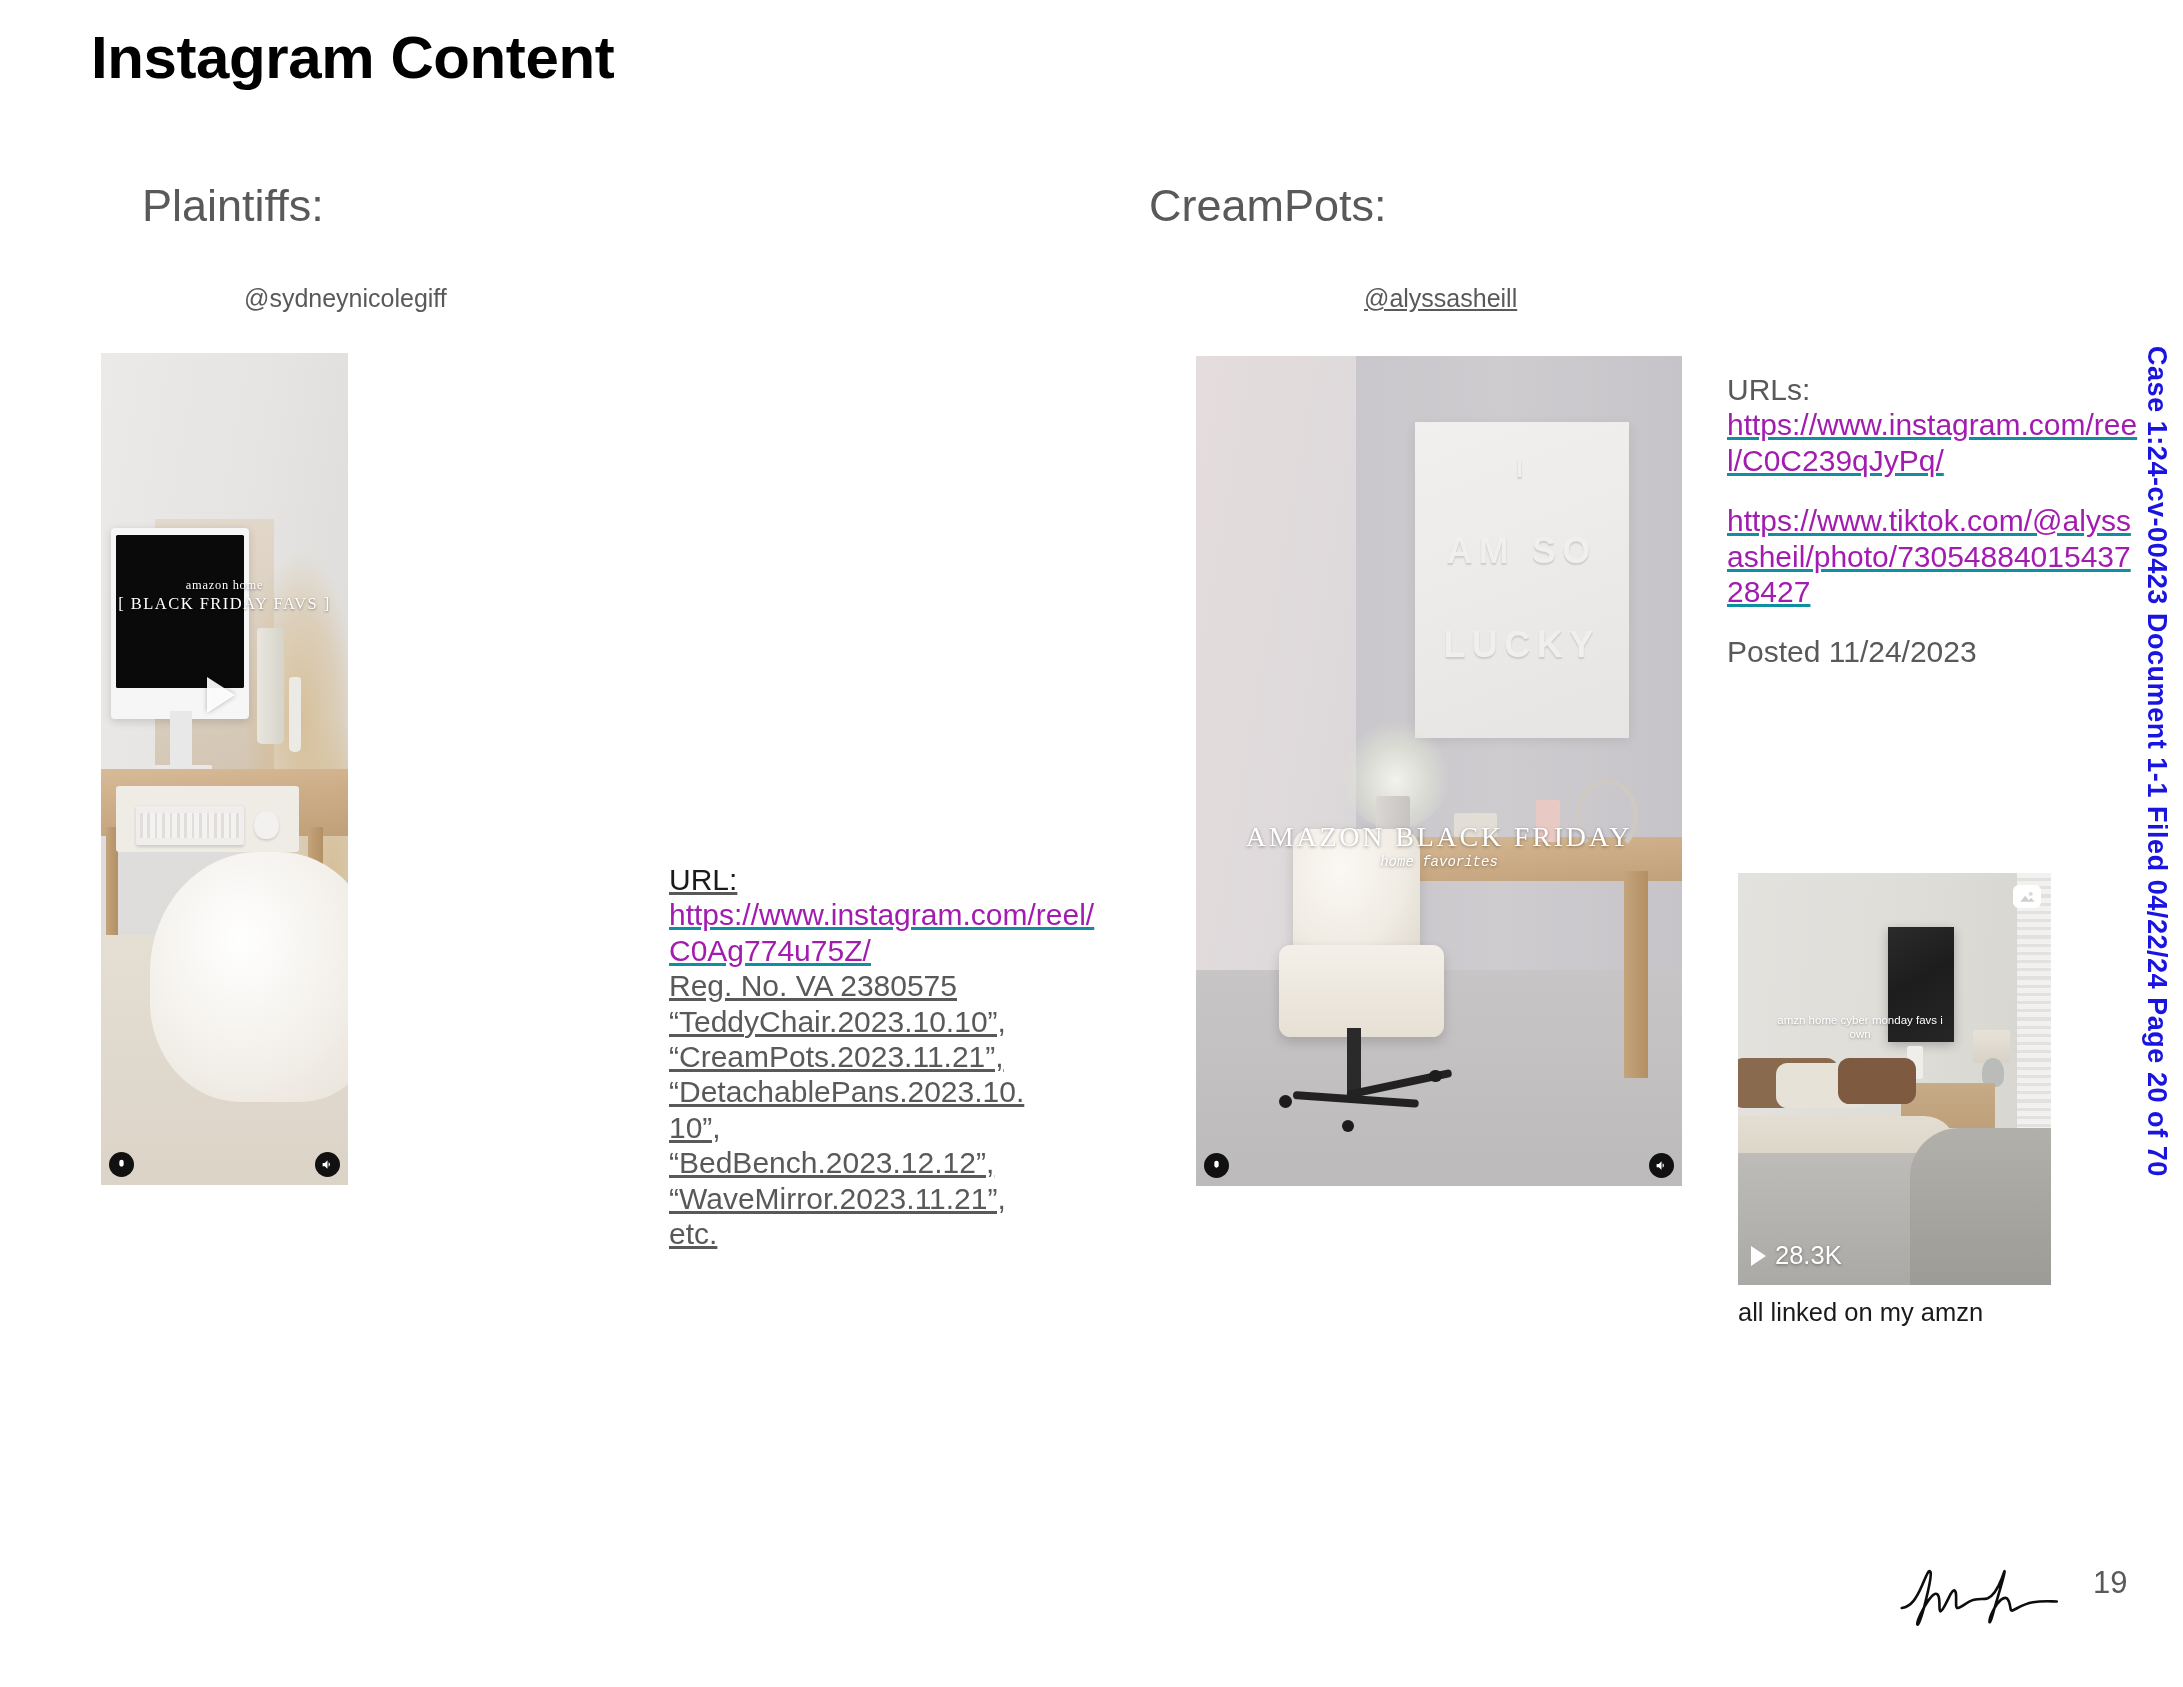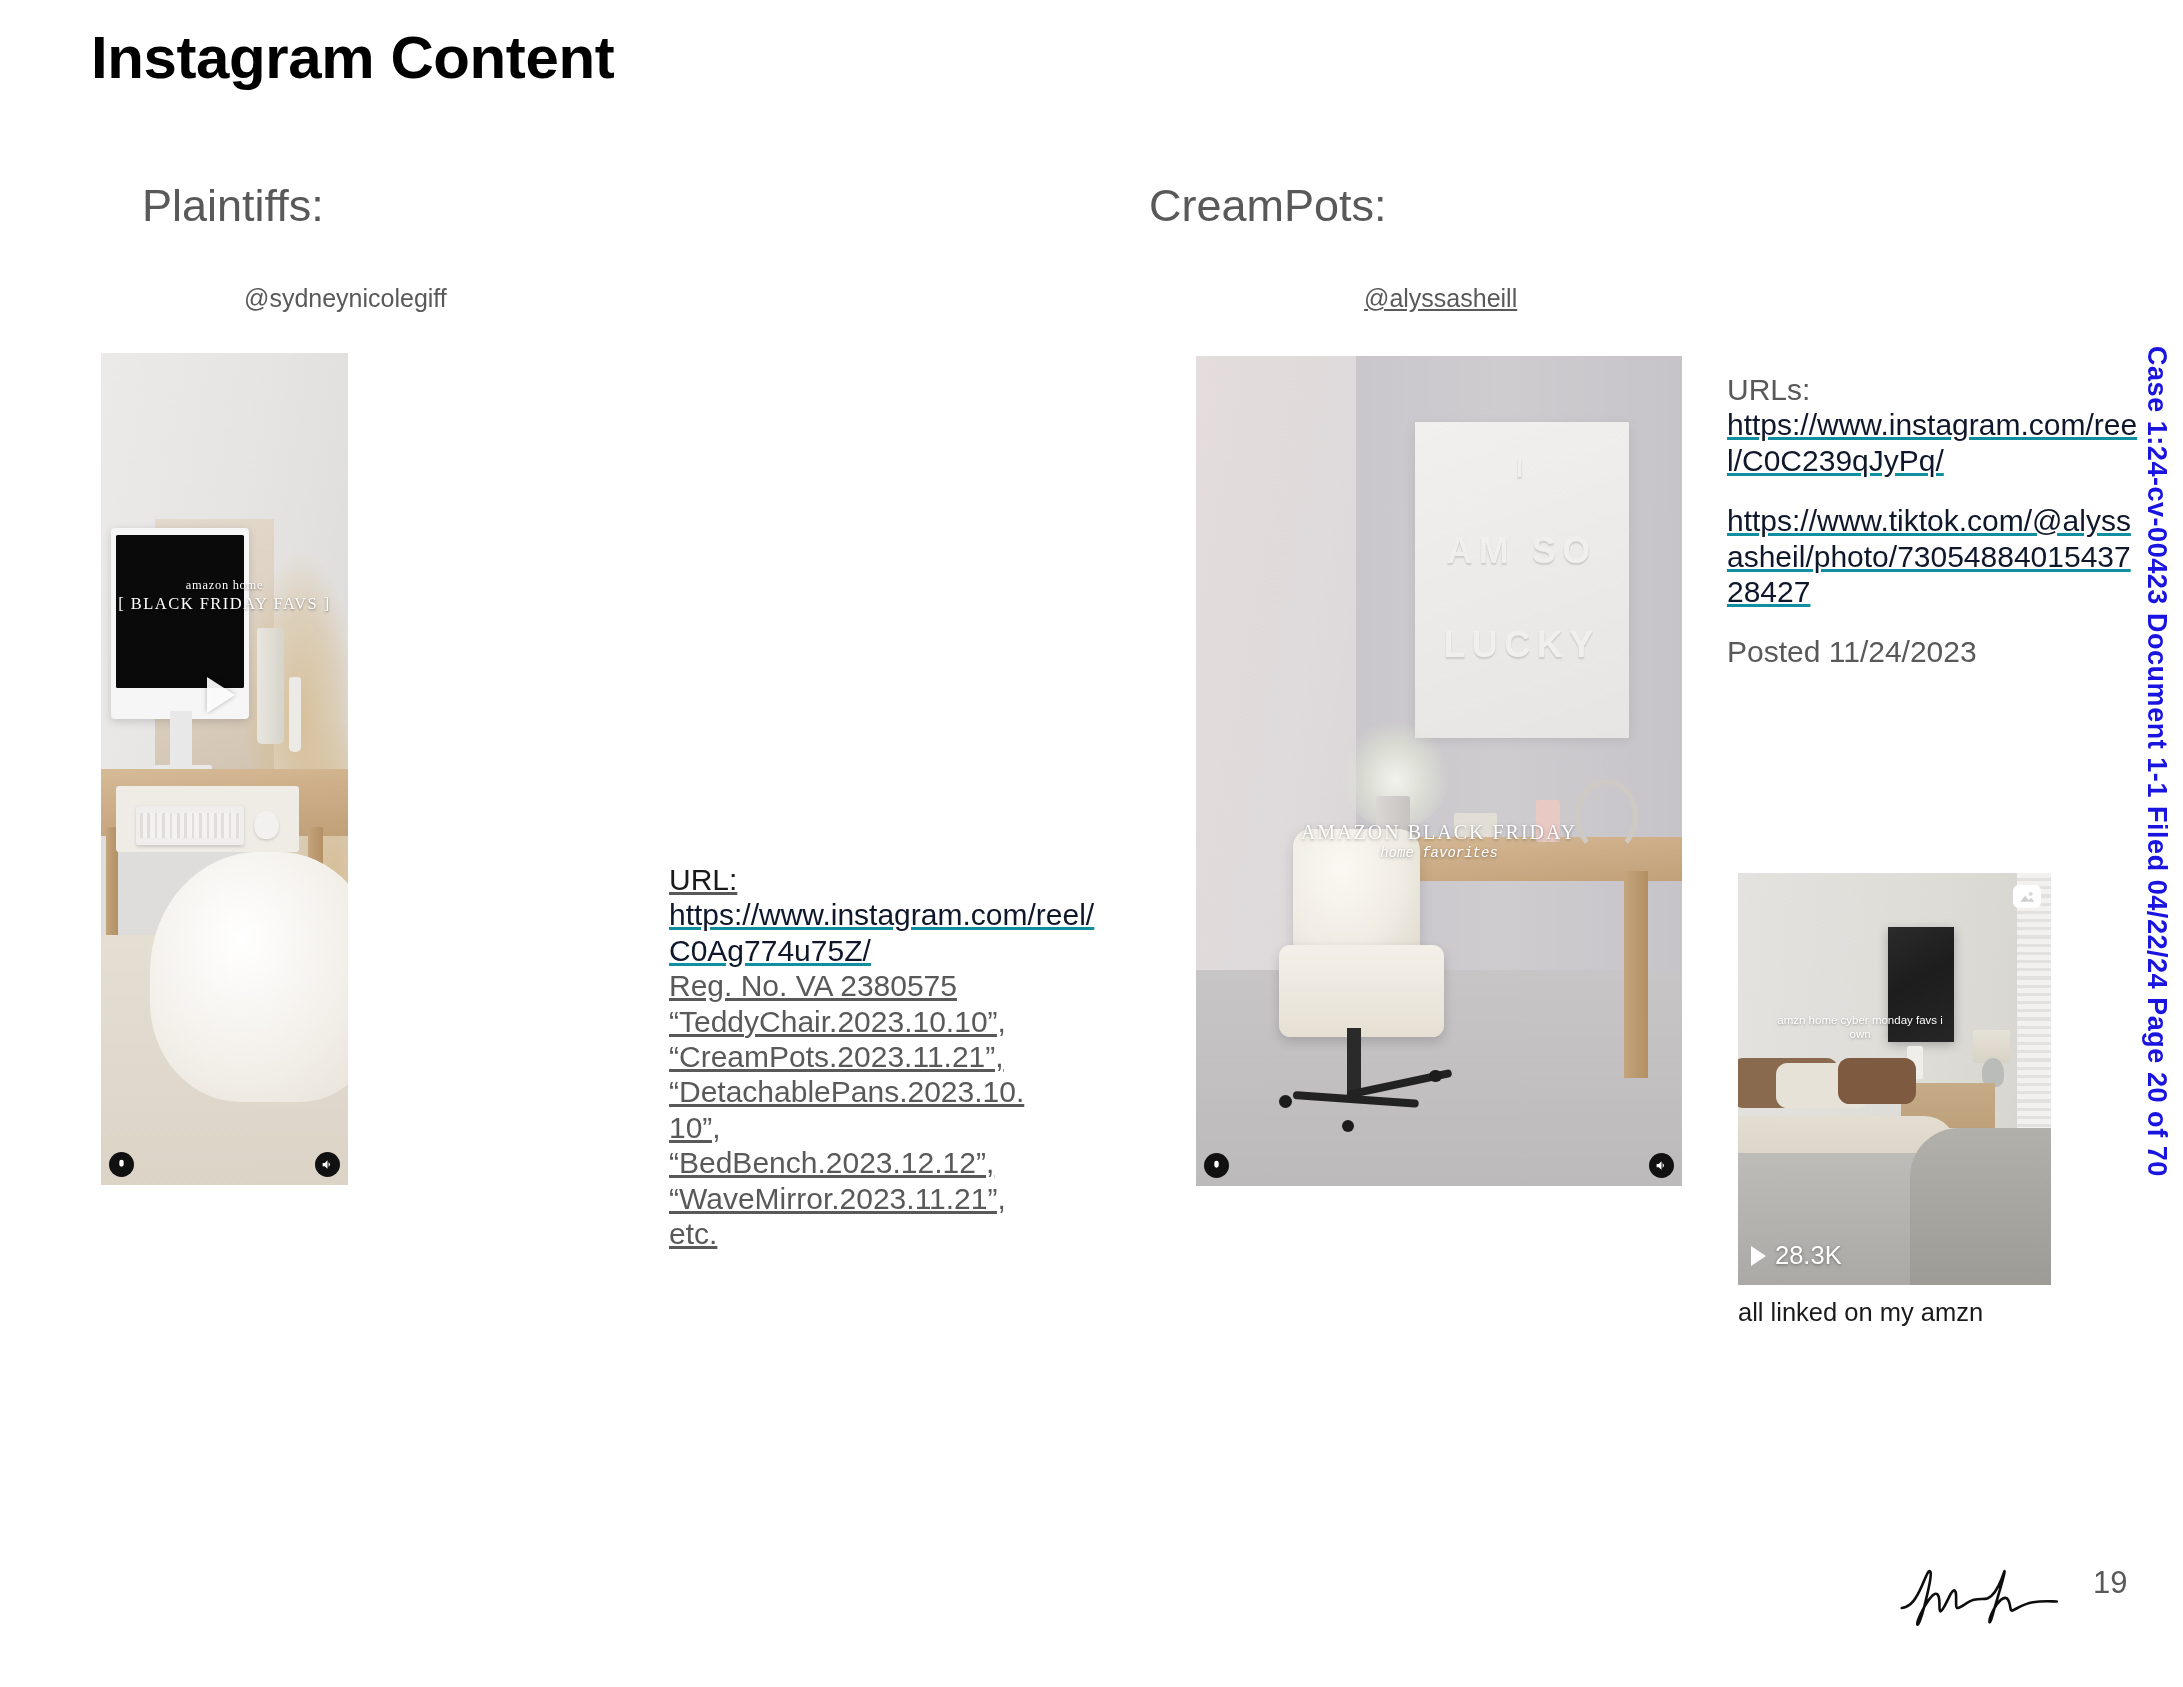--- a/index.html
+++ b/index.html
@@ -238,21 +238,21 @@
 
   .overlay-bf {
     position: absolute;
     left: 0; width: 100%;
     text-align: center;
     color: #ffffff;
     font-family: "Liberation Serif", serif;
     text-shadow: 0 0.8px 3.3px rgba(0,0,0,0.4);
     pointer-events: none;
   }
-  .overlay-bf .big { font-size: 20px; letter-spacing: 0.1em; }
+  .overlay-bf .big { font-size: 28px; letter-spacing: 0.1em; }
   .overlay-bf .small { font-size: 14px; font-style: italic; margin-top: 0.8px; font-family: Liberation Mono, monospace; }
 
   .play-triangle {
     position: absolute;
     width: 0; height: 0;
     border-left: 28px solid rgba(255,255,255,0.92);
     border-top: 18px solid transparent;
     border-bottom: 18px solid transparent;
     filter: drop-shadow(0 0.8px 2.5px rgba(0,0,0,0.3));
   }
@@ -268,21 +268,21 @@
 
   
   .textblock {
     position: absolute;
     font-size: 30px;
     line-height: 1.18;
     color: #595959;
   }
   .textblock .lbl-dark  { color: #1a1a1a; }
   .textblock .link {
-    color: #0f172a;
+    color: #a21caf;
     text-decoration: underline;
     text-decoration-color: #0f8fa0;
     word-break: break-all;
     display: block;
   }
   .textblock .line { display: block; white-space: pre-wrap; }
   .textblock .spacer { display: block; height: 25px; }
 
   #left-text  { left: 669px;  top: 862px; width: 428px; text-decoration: underline; }
   #right-text { left: 1727px; top: 372px;  width: 412px; }

